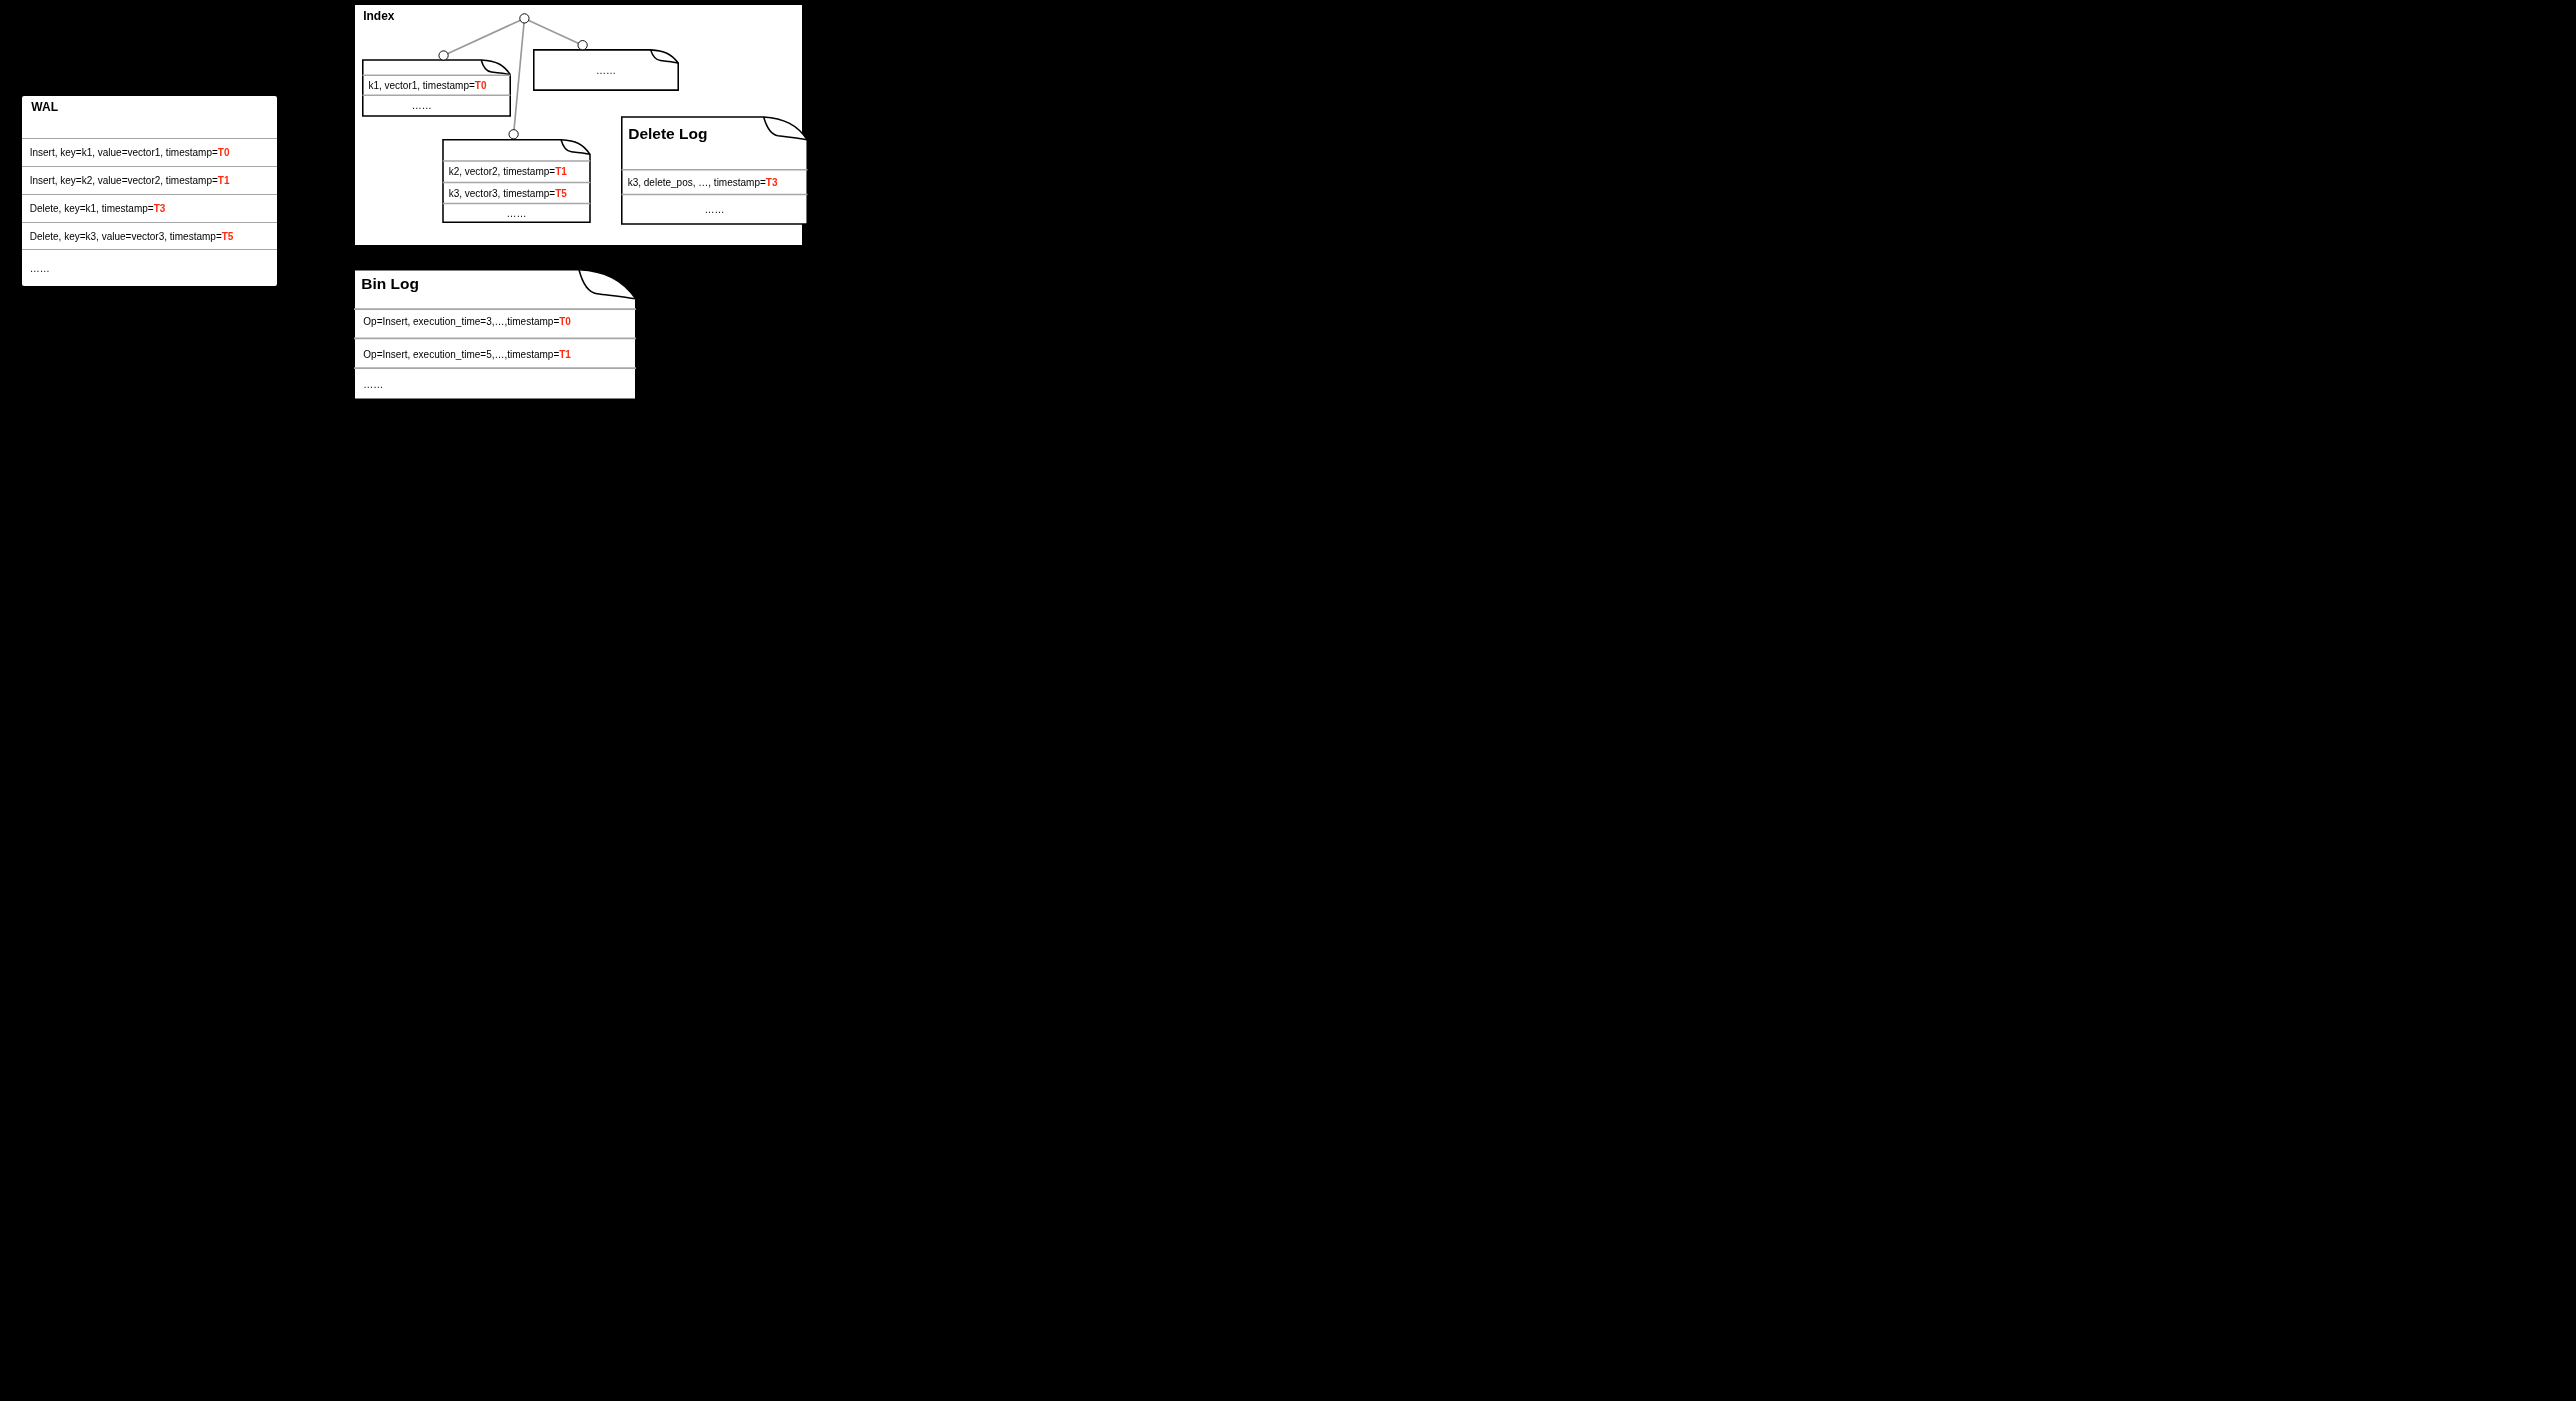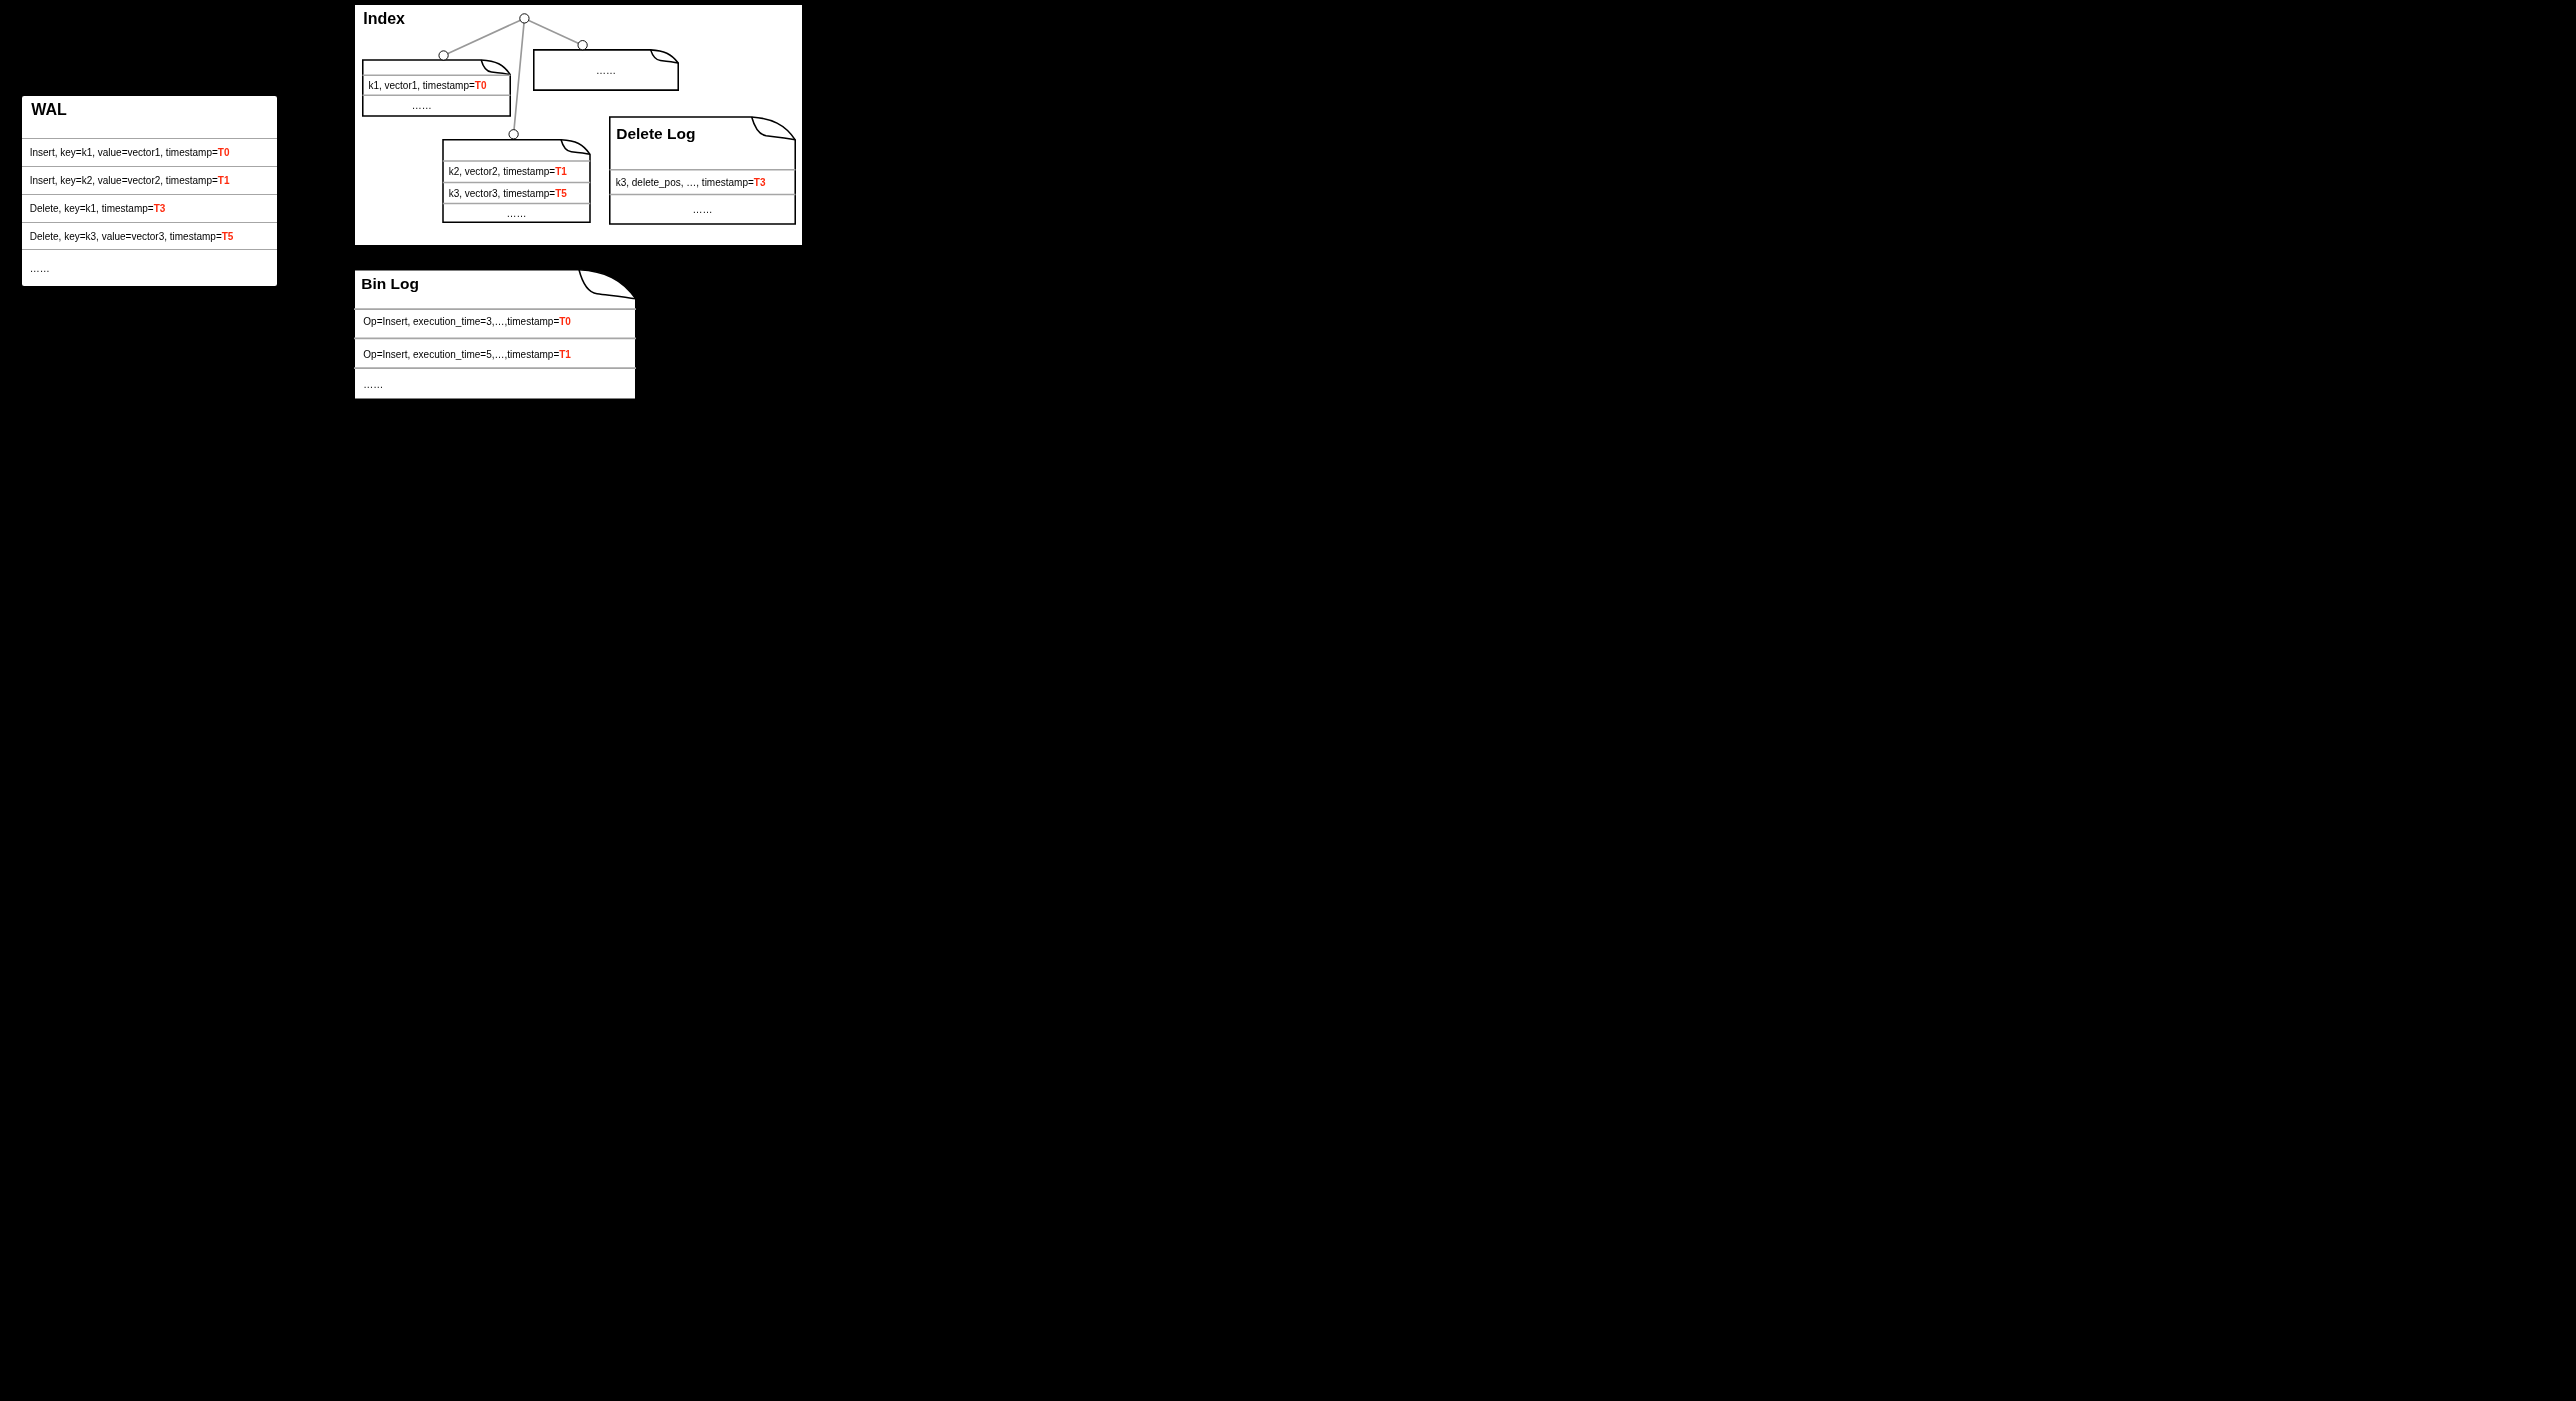--- a/index.html
+++ b/index.html
@@ -1,21 +1,21 @@
 <!DOCTYPE html>
 <html style="font-size:8.2px"><head>
 <meta charset="utf-8">
 <title>WAL / Index / Bin Log diagram</title>
 <style>
   html,body{margin:0;padding:0;background:#000;}
   .stage{
     position:relative;width:808px;height:402px;background:#000;
     font-family:"Liberation Sans", sans-serif;color:#000;overflow:hidden;
   }
-  .panel-title{font-weight:bold;font-size:16px;line-height:1.1;letter-spacing:0;}
+  .panel-title{font-weight:bold;font-size:12px;line-height:1.1;letter-spacing:0;}
   .doc-title{font-weight:bold;font-size:15.5px;line-height:1.1;}
   .row-text{font-size:10px;white-space:nowrap;}
   .ts{color:#fe2b0f;font-weight:bold;}
 
   
   .wal{
     position:absolute;left:1px;top:96px;width:255px;height:190px;
     background:#fff;border-radius:2.1px;display:flex;flex-direction:column;margin-left:21px;
   }
   .wal-header{height:42px;box-sizing:border-box;padding:5.2px 0 0 9.3px;}
@@ -121,21 +121,21 @@
         </div>
         <div class="doc-row" style="top:44px;height:21px;">
           <span class="row-text"><span>k3, vector3, timestamp=</span><span class="ts">T5</span></span>
         </div>
         <div class="doc-row centered" style="top:65px;height:19.6px;">
           <span class="row-text">……</span>
         </div>
       </div>
     </div>
 
-    <div class="doc" style="left:254px;top:111px;width:187px;height:78px;border-radius:19px;">
+    <div class="doc" style="left:266px;top:111px;width:187px;height:78px;border-radius:19px;">
       <svg class="doc-bg" width="187" height="109" viewBox="0 0 363 211">
         <path d="M1.5,1.5 L277,1.5 C315,4 342,16 361.5,46 L361.5,209.5 L1.5,209.5 Z" fill="#ffffff" stroke="#000" stroke-width="3"></path>
         <path d="M277,1.5 C283,23 291,36 305,38 C326,40.5 347,43 361.5,46" fill="none" stroke="#000" stroke-width="3"></path>
         <line x1="1" y1="104" x2="362" y2="104" stroke="#a6a6a6" stroke-width="3"></line>
         <line x1="1" y1="152" x2="362" y2="152" stroke="#a6a6a6" stroke-width="3"></line>
       </svg>
       <div class="doc-content">
         <div style="position:absolute;left:7.2px;top:9.3px;">
           <span class="doc-title">Delete Log</span>
         </div>

